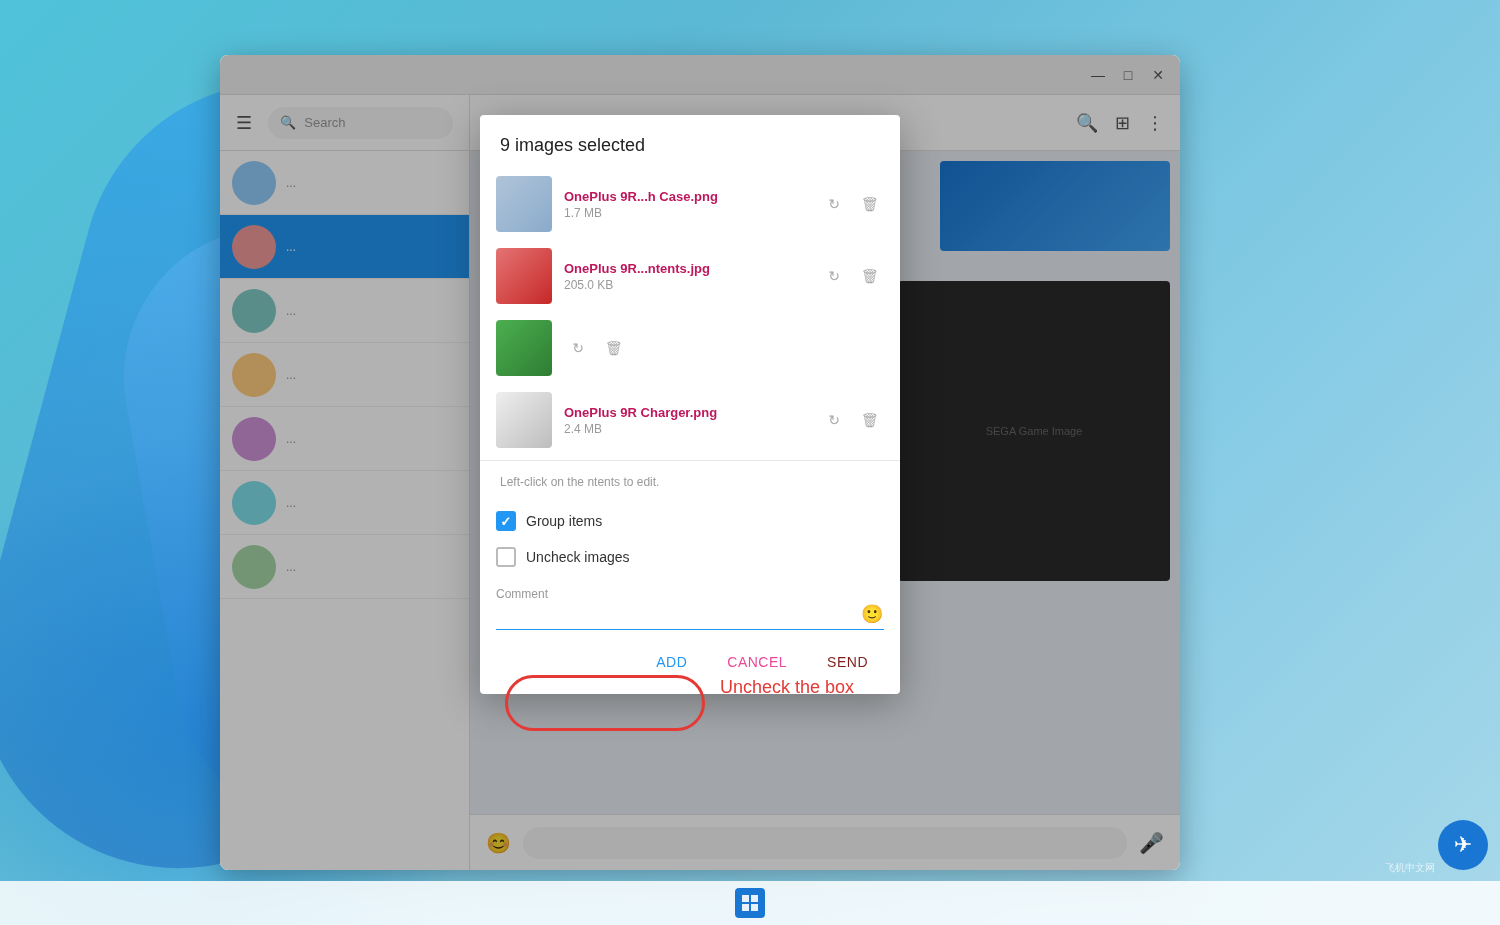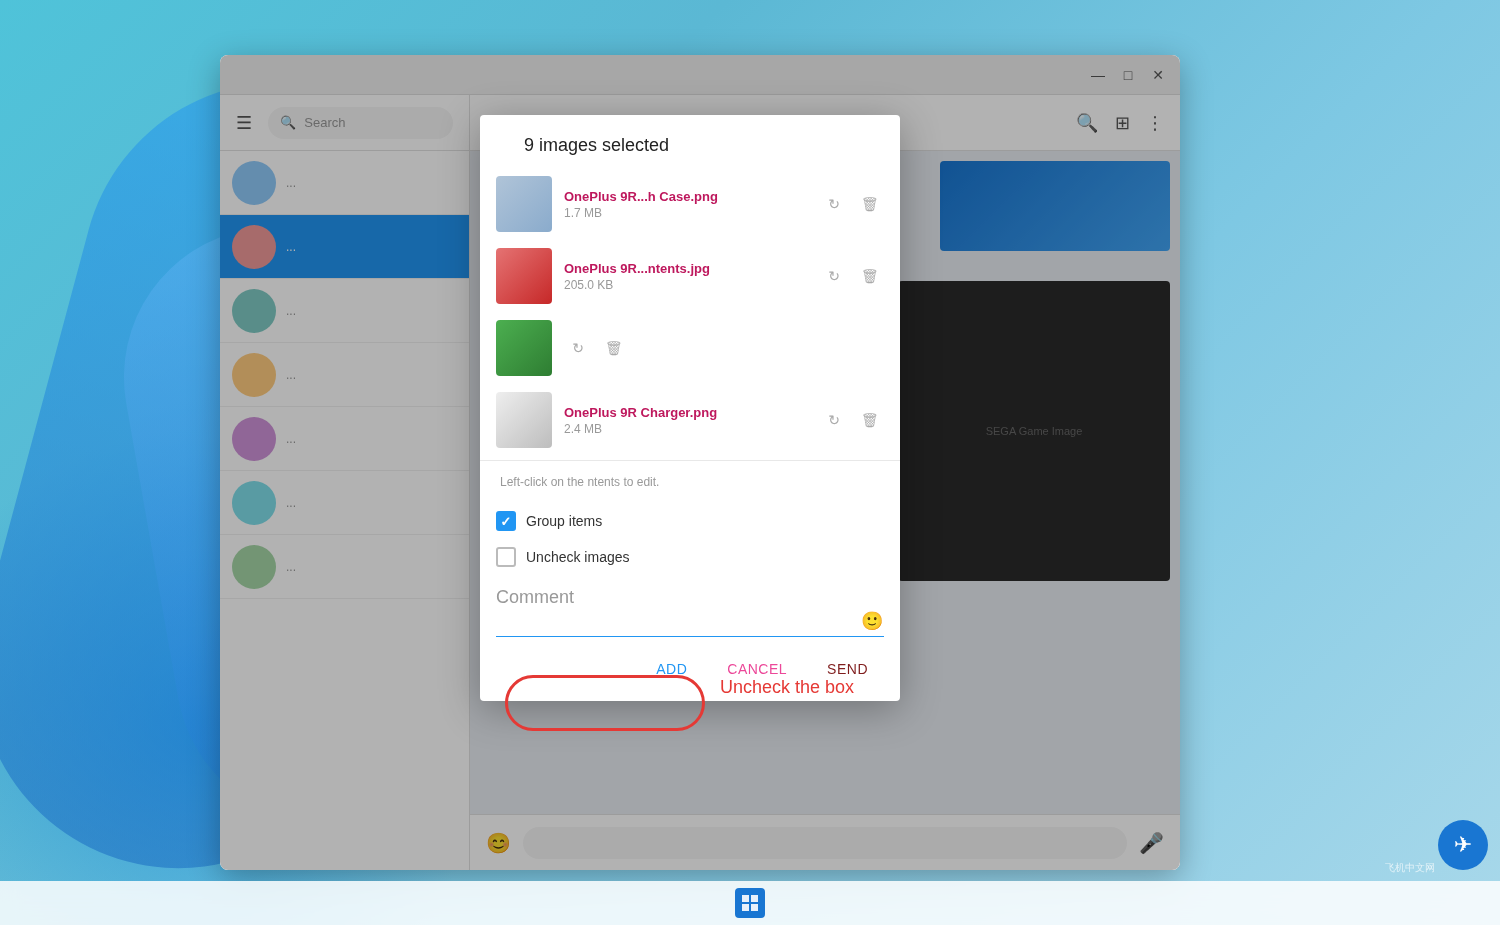--- a/index.html
+++ b/index.html
@@ -218,21 +218,20 @@
       position: absolute;
       top: 60px;
       left: 260px;
     }
 
     .modal-header {
       padding: 20px 20px 12px 20px;
       font-size: 18px;
       font-weight: 500;
       color: #222;
-      margin-left: 24px;
     }
 
     .modal-file-list {
       max-height: 330px;
       overflow-y: auto;
       padding: 0 8px;
     }
 
     .file-item {
       display: flex;
@@ -344,21 +343,21 @@
       pointer-events: none;
       z-index: 200;
       white-space: nowrap;
     }
 
     .modal-comment {
       padding: 4px 16px 4px 16px;
     }
 
     .comment-label {
-      font-size: 18px;
+      font-size: 12px;
       color: #999;
       margin-bottom: 2px;
     }
 
     .comment-input-row {
       display: flex;
       align-items: center;
       border-bottom: 1px solid #2196f3;
       padding-bottom: 4px;
     }

